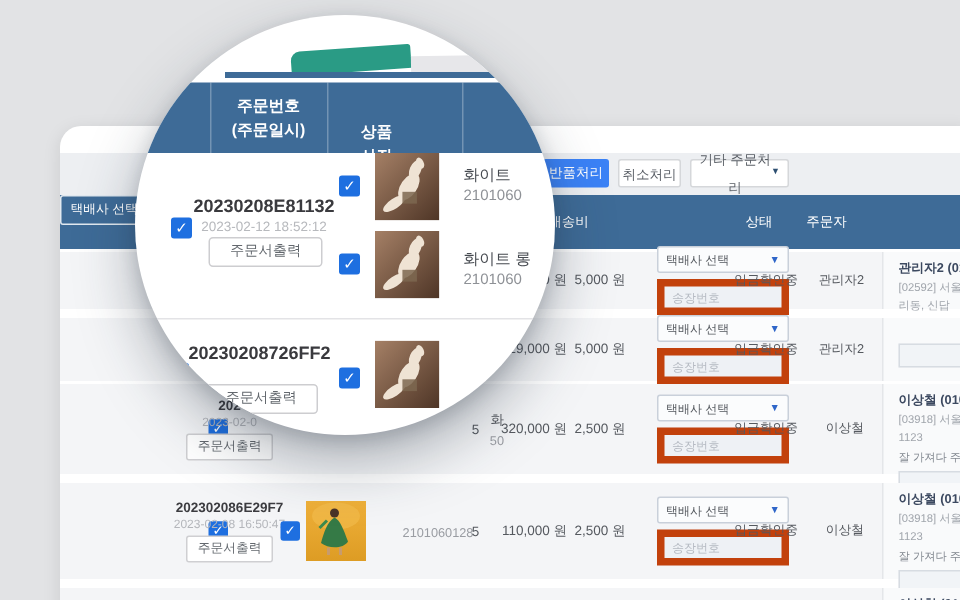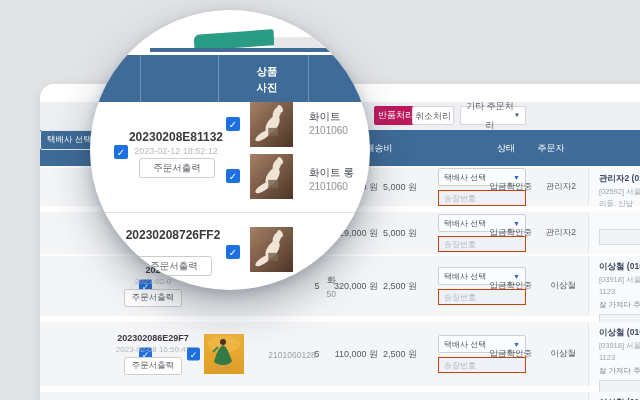--- a/index.html
+++ b/index.html
@@ -7,21 +7,21 @@
   #stage{position:relative;width:640px;height:400px;background:#e2e3e5;overflow:hidden;}
 
   
   .window{position:absolute;left:40px;top:84px;width:610px;height:330px;background:#fff;
           border-radius:14px 0 0 0;box-shadow:0 3px 12px rgba(0,0,0,.10);}
 
   
   .toolbar{position:absolute;left:0;top:18px;width:100%;height:28px;background:#edeff2;}
   .tab{position:absolute;top:4px;height:19px;font-size:9px;line-height:19px;text-align:center;
        border-radius:2px;cursor:pointer;box-sizing:border-box;}
-  .tab-return{left:322px;width:44px;background:#be185d;color:#fff;margin-left:12px;}
+  .tab-return{left:322px;width:44px;background:#3b82f6;color:#fff;}
   .tab-cancel{left:372px;width:42px;background:#fff;border:1px solid #d5d7da;color:#5a5f66;}
   .tab-other{left:420px;width:66px;background:#fff;border:1px solid #d5d7da;color:#5a5f66;
              display:flex;align-items:center;justify-content:space-between;padding:0 5px;}
   .tab-other .arr{font-size:6px;color:#2d4f71;}
 
   
   .thead{position:absolute;left:0;top:46px;width:100%;height:36px;background:#3e6b97;color:#fff;font-size:9px;}
   .thead .hcell{position:absolute;top:50%;transform:translateY(-50%);text-align:center;}
   .h-amount{left:280px;width:50px;}
   .h-ship{left:316px;width:46px;}
@@ -56,21 +56,21 @@
   .p-name{font-size:9px;color:#55595f;}
   .p-code{font-size:8.5px;color:#9a9da3;margin-top:2px;}
   .c-frag{left:252px;top:50%;transform:translateY(-50%);width:44px;text-align:right;}
   .c-qty{left:266px;top:50%;transform:translateY(-50%);width:22px;text-align:center;font-size:9px;color:#55595f;}
   .c-amount{left:286px;top:50%;transform:translateY(-50%);width:52px;text-align:right;font-size:9px;color:#55595f;}
   .c-ship{left:342px;top:50%;transform:translateY(-50%);width:36px;text-align:center;font-size:9px;color:#55595f;}
   .c-controls{left:398px;top:50%;transform:translateY(-50%);width:88px;}
   .dd{height:16px;background:#fbfcfd;border:1px solid #c9d0da;border-radius:2px;font-size:8px;color:#55595f;
       display:flex;align-items:center;justify-content:space-between;padding:0 5px;cursor:pointer;}
   .dd .arr{font-size:7px;color:#2f66c9;}
-  .inv{height:14px;margin-top:4px;background:#eef1f5;border:1px solid #c2410c;font-size:8px;color:#b5bac2;
+  .inv{height:14px;margin-top:4px;background:#eef1f5;border:5px solid #c2410c;font-size:8px;color:#b5bac2;
        display:flex;align-items:center;padding:0 5px;cursor:text;}
   .c-status{left:440px;top:50%;transform:translateY(-50%);width:52px;text-align:right;font-size:8.5px;color:#55595f;}
   .c-orderer{left:490px;top:50%;transform:translateY(-50%);width:46px;text-align:right;font-size:8.5px;color:#55595f;}
   .c-detail{left:548px;top:0;bottom:0;width:84px;background:#f9fafb;border-left:1px solid #e4e6e9;
             padding:5px 0 0 10px;box-sizing:border-box;}
   .d-name{font-size:8.5px;font-weight:bold;color:#3c4960;}
   .d-addr{font-size:7.5px;color:#a0a5ac;line-height:1.35;margin-top:2px;}
   .d-memo{font-size:7.5px;color:#81878f;margin-top:3px;}
   .d-input{margin-top:4px;width:78px;height:14px;background:#f1f4f7;border:1px solid #d7dce2;cursor:text;}
   .d-input-only{top:50%;transform:translateY(-50%);}
@@ -80,21 +80,21 @@
        overflow:hidden;box-shadow:0 18px 40px rgba(35,45,60,.35),0 4px 12px rgba(35,45,60,.18);}
   .mag>*{position:absolute;}
   .m-swoosh{left:104px;top:22px;width:80px;height:16px;background:#2a9b85;border-radius:6px 2px 0 0;
             transform:rotate(-4deg);}
   .m-gray{left:184px;top:27px;width:66px;height:12px;background:#e7e7ea;transform:rotate(-1deg);}
   .m-navybar{left:60px;top:38px;width:200px;height:4px;background:#3e6b97;}
   .m-head{left:0;top:45px;width:280px;height:47px;background:#3e6b97;color:#fff;}
   .m-head .sep{position:absolute;top:0;bottom:0;width:1px;background:rgba(255,255,255,.28);}
   .m-col{position:absolute;text-align:center;font-size:10.5px;font-weight:bold;line-height:1.55;top:8px;}
   .m-col1{left:50px;width:78px;}
-  .m-col2{left:132px;width:90px;}
+  .m-col2{left:116px;width:90px;margin-top:17px;}
   .m-cb{width:14px;height:14px;font-size:10px;}
   .m-orderno{font-size:12px;font-weight:bold;color:#3a3a3e;text-align:center;width:110px;}
   .m-date{font-size:9px;color:#b7b9bd;text-align:center;width:110px;}
   .m-print{position:absolute;border:1px solid #cdcdd0;background:#fff;border-radius:3px;font-size:9.5px;
            color:#63686e;text-align:center;width:74px;height:18px;line-height:18px;cursor:pointer;}
   .m-photo{width:43px;height:45px;overflow:hidden;}
   .m-pname{font-size:10.5px;color:#474b51;white-space:nowrap;}
   .m-pcode{font-size:10px;color:#8e9196;white-space:nowrap;}
   .m-div{left:8px;top:202px;width:264px;height:1px;background:#e3e3e6;}
   svg{display:block;}
@@ -261,20 +261,24 @@
 
   <div class="mag">
     <div class="m-swoosh"></div>
     <div class="m-gray"></div>
     <div class="m-navybar"></div>
 
     <div class="m-head">
       <div class="sep" style="left:50px"></div>
       <div class="sep" style="left:128px"></div>
       <div class="sep" style="left:218px"></div>
+      <div class="m-col m-col1">
+        <div>주문번호</div>
+        <div>(주문일시)</div>
+      </div>
       <div class="m-col m-col2">
         <div>상품</div>
         <div>사진</div>
       </div>
     </div>
 
     <div class="cb m-cb" style="left:24px;top:135px;"></div>
     <div class="m-orderno" style="left:31px;top:120px;">20230208E81132</div>
     <div class="m-date" style="left:31px;top:136px;">2023-02-12 18:52:12</div>
     <div class="m-print" style="left:49px;top:148px;">주문서출력</div>

